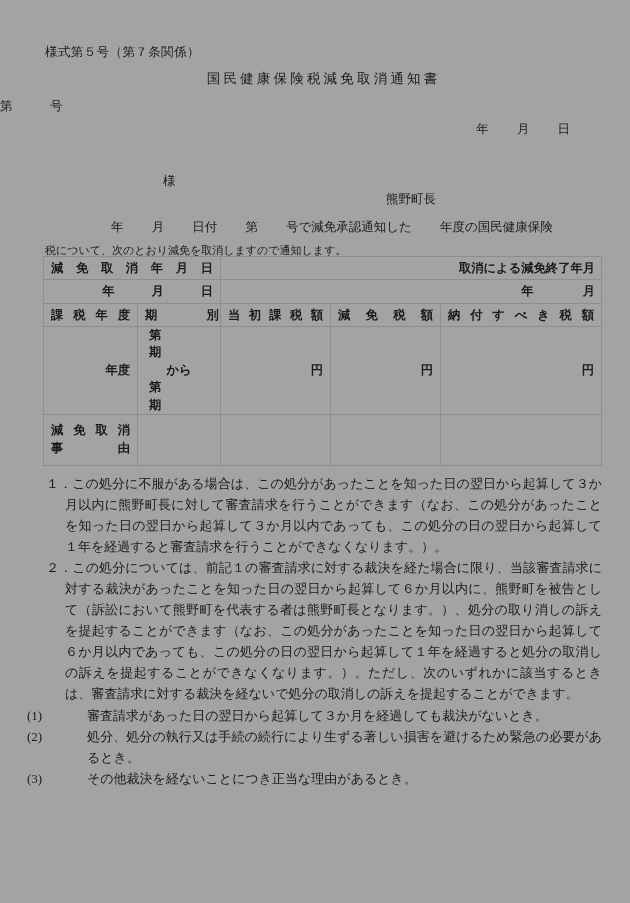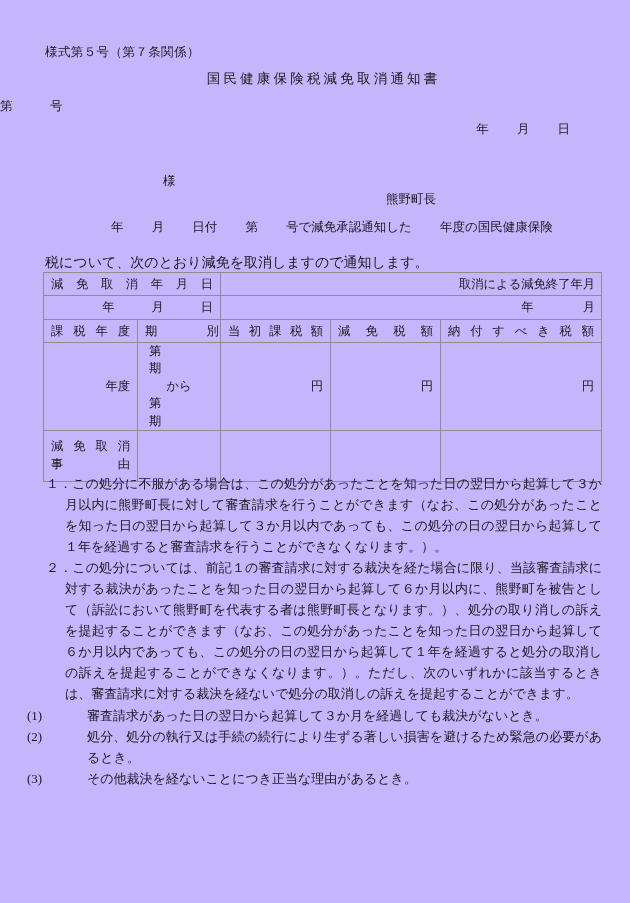--- a/index.html
+++ b/index.html
@@ -14,21 +14,21 @@
     font-family: "Liberation Serif", "DejaVu Serif", serif;
     color: #1a1a1a;
     overflow: hidden;
   }
 
   .page {
     position: absolute;
     left: 0; top: 0;
     width: 630px;
     height: 903px;
-    background: #c4b5fd;
+    background: #a3a3a3;
   }
 
   
   .form-no {
     position: absolute;
     left: 45px;
     top: 44px;
     font-size: 12.5px;
     letter-spacing: 0.4px;
     white-space: nowrap;
@@ -91,35 +91,36 @@
     left: 45px;
     top: 219px;
     width: 560px;
     font-size: 12.5px;
     text-indent: 66px;
     white-space: pre;
   }
   .body-line-2 {
     position: absolute;
     left: 45px;
-    top: 254px;
+    top: 243px;
     width: 560px;
-    font-size: 14px;
+    font-size: 11px;
     white-space: pre;
   }
 
   
   .form-table {
     position: absolute;
     left: 43px;
-    top: 272px;
+    top: 256px;
     width: 558px;
     border-collapse: collapse;
     table-layout: fixed;
     font-size: 12.3px;
+    font-weight: bold;
   }
   .form-table td {
     border: 1px solid #8d8d8d;
     padding: 0;
     vertical-align: middle;
     line-height: 1.35;
   }
   .spread {
     display: block;
     text-align: justify;

